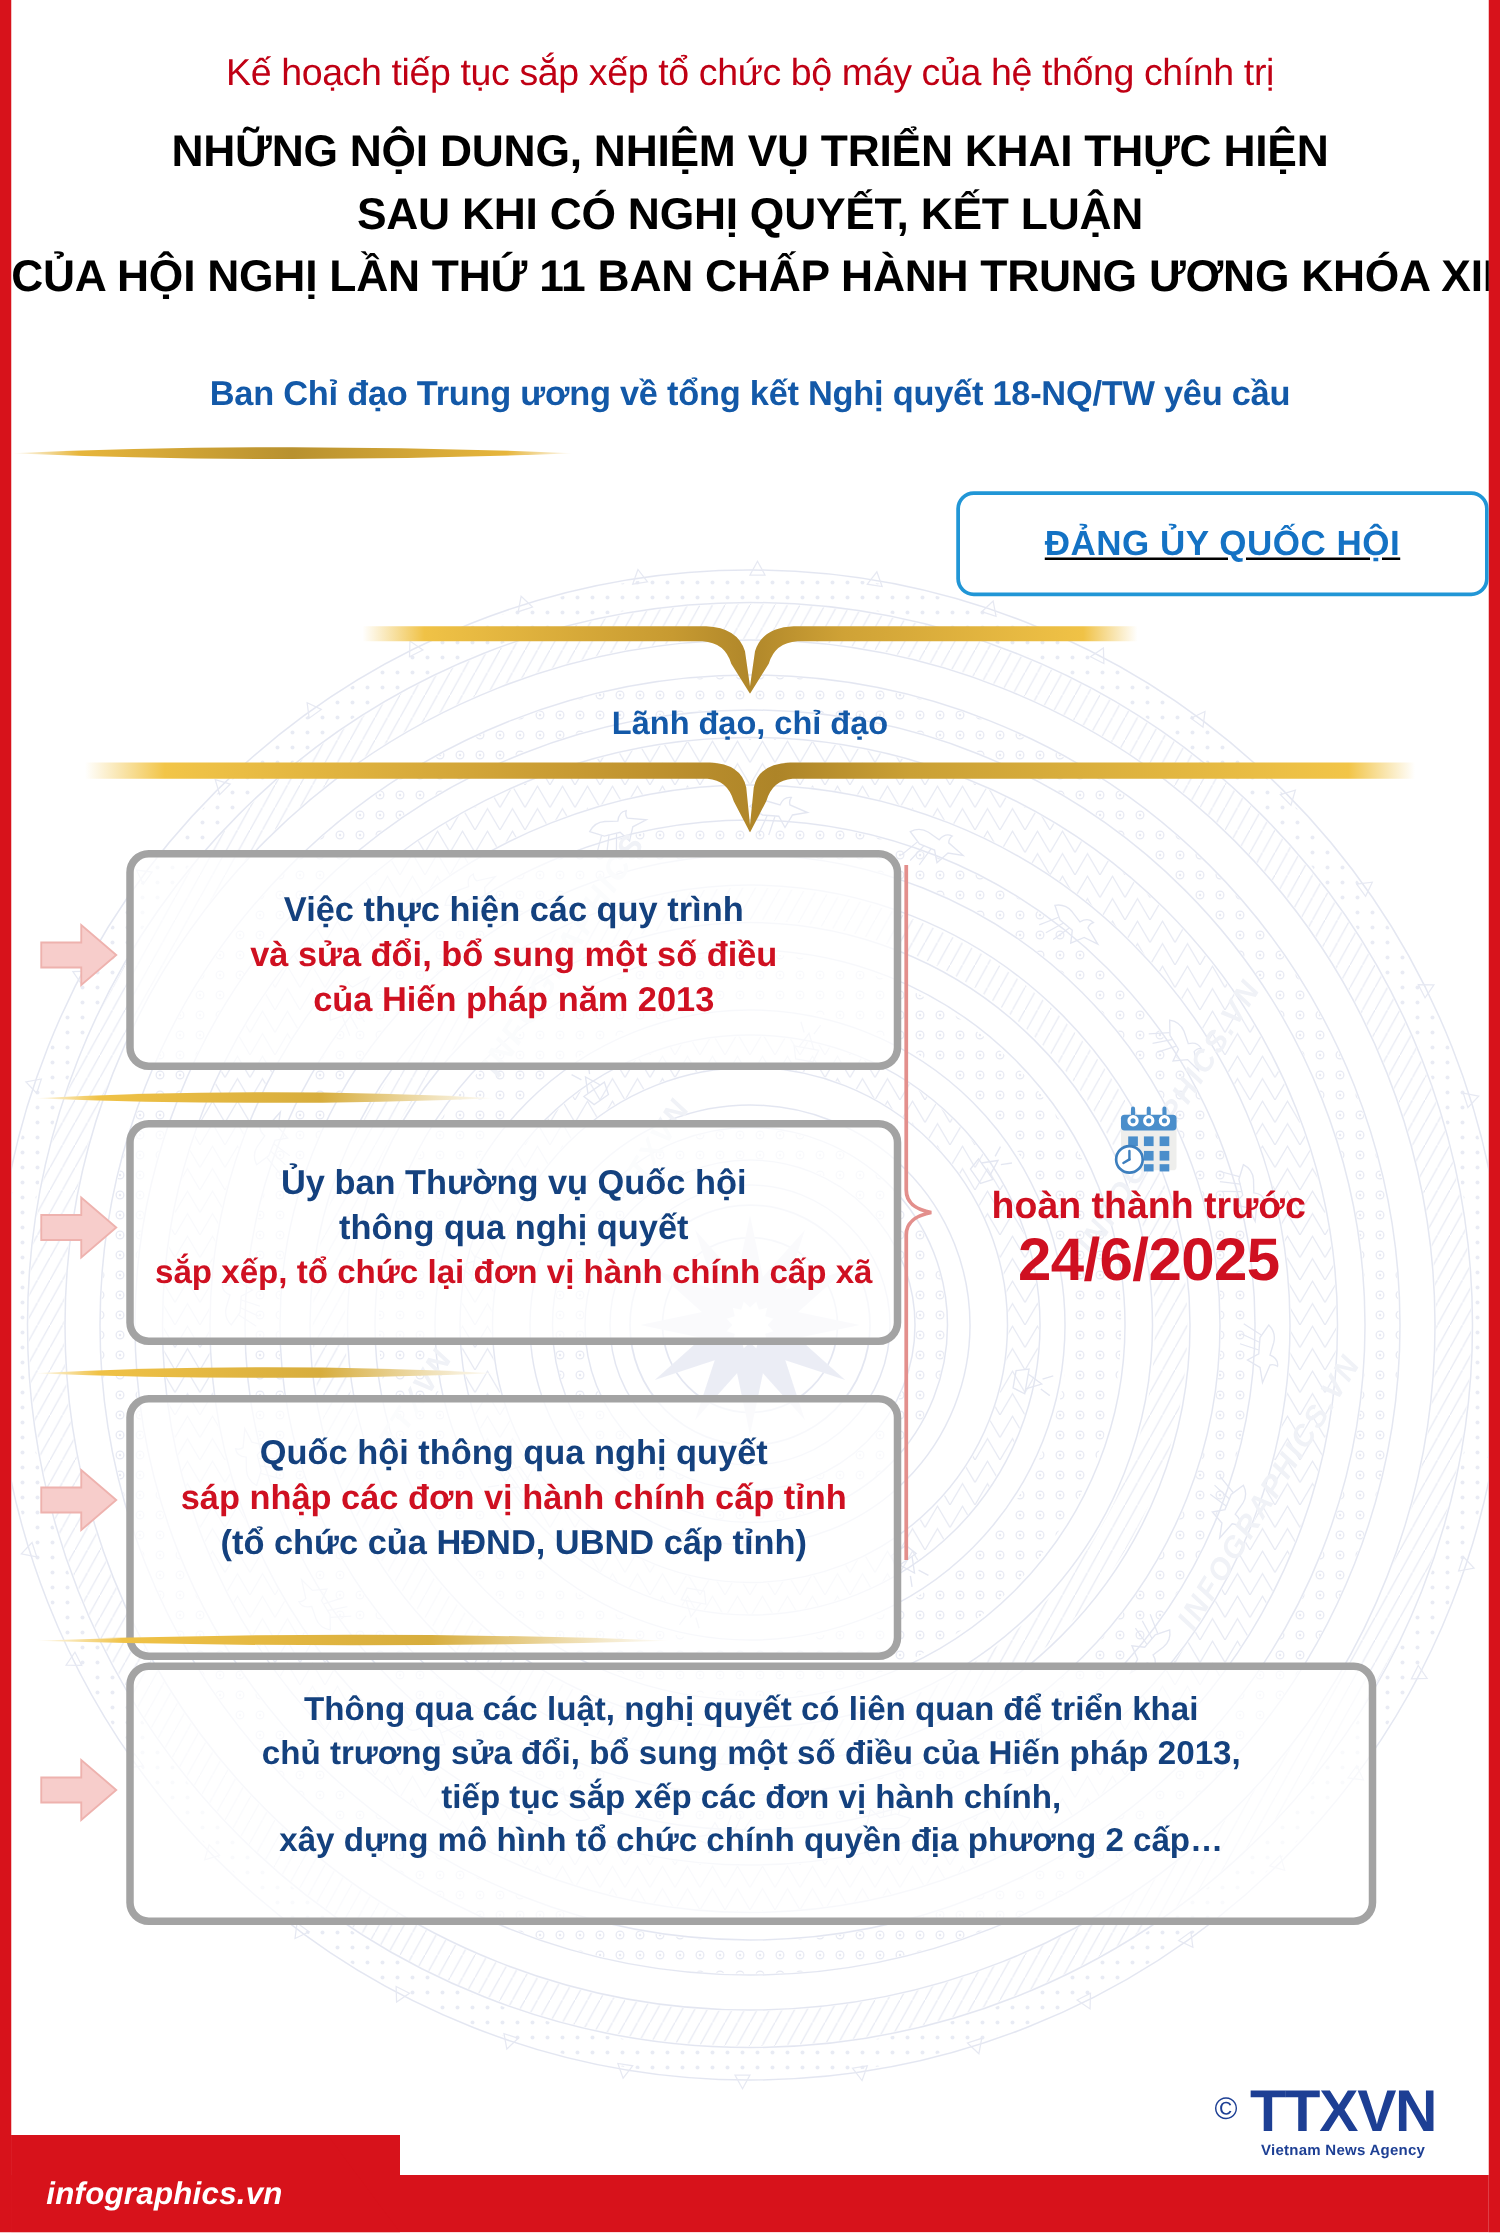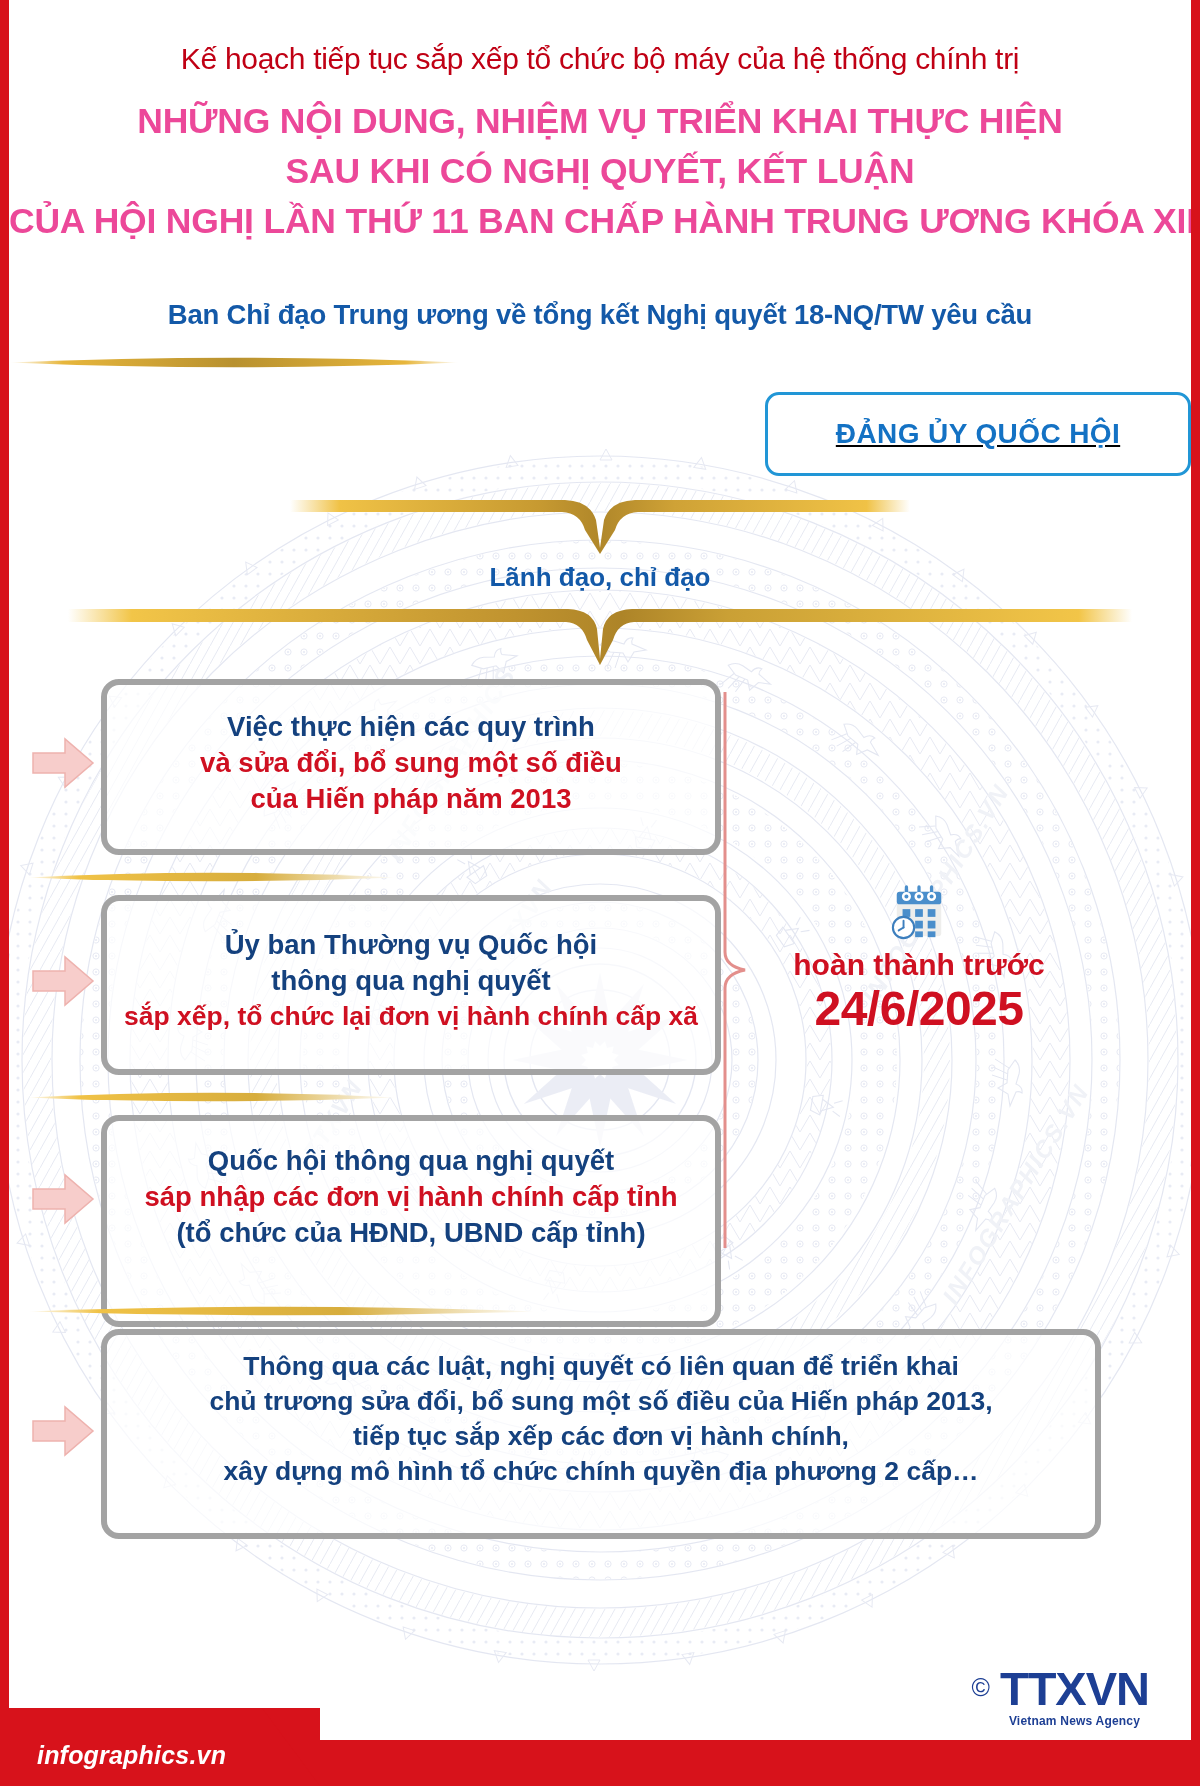--- a/index.html
+++ b/index.html
@@ -41,21 +41,21 @@
   
   .header{position:relative;z-index:3;text-align:center;padding-top:40px;}
   .h-sub{
     color:#c00014;
     font-size:30px;
     font-weight:normal;
     letter-spacing:-.3px;
     line-height:1.25;
   }
   .h-main{
-    color:#ec4899;
+    color:#000000;
     font-size:35.5px;
     font-weight:bold;
     line-height:1.42;
     margin-top:18px;
     letter-spacing:-.2px;
   }
   .h-main div{white-space:nowrap;}
   .h-req{
     color:#1359a8;
     font-size:27.5px;

